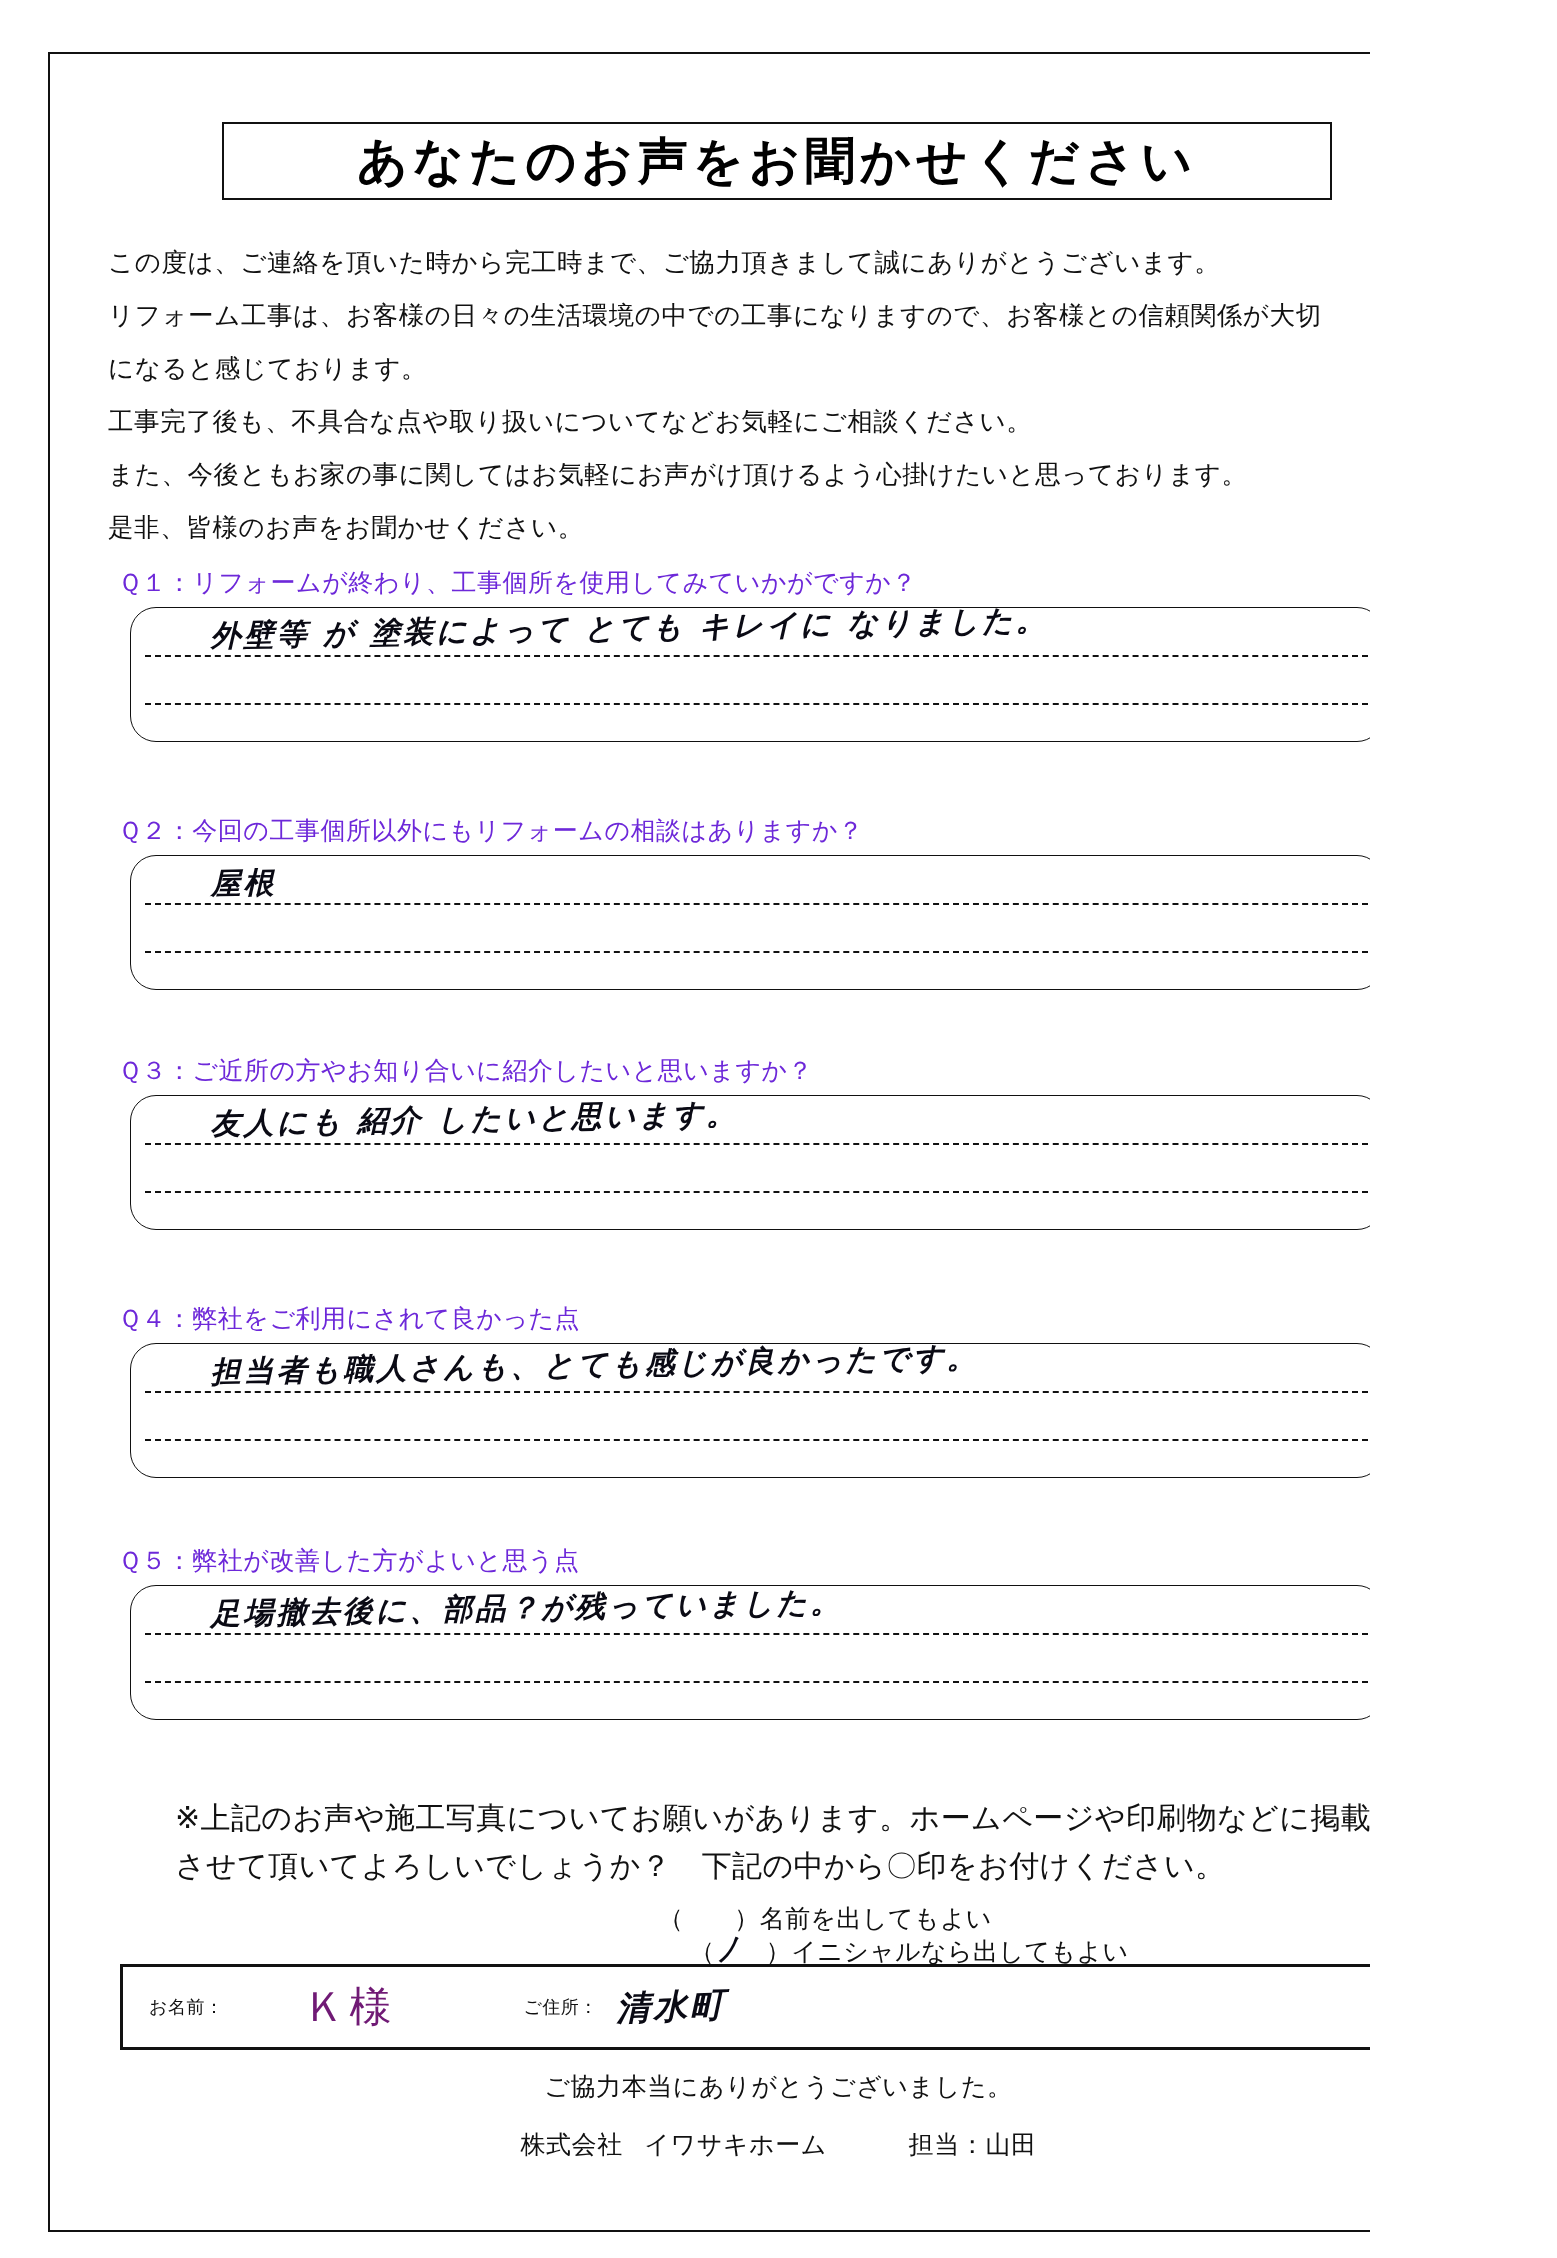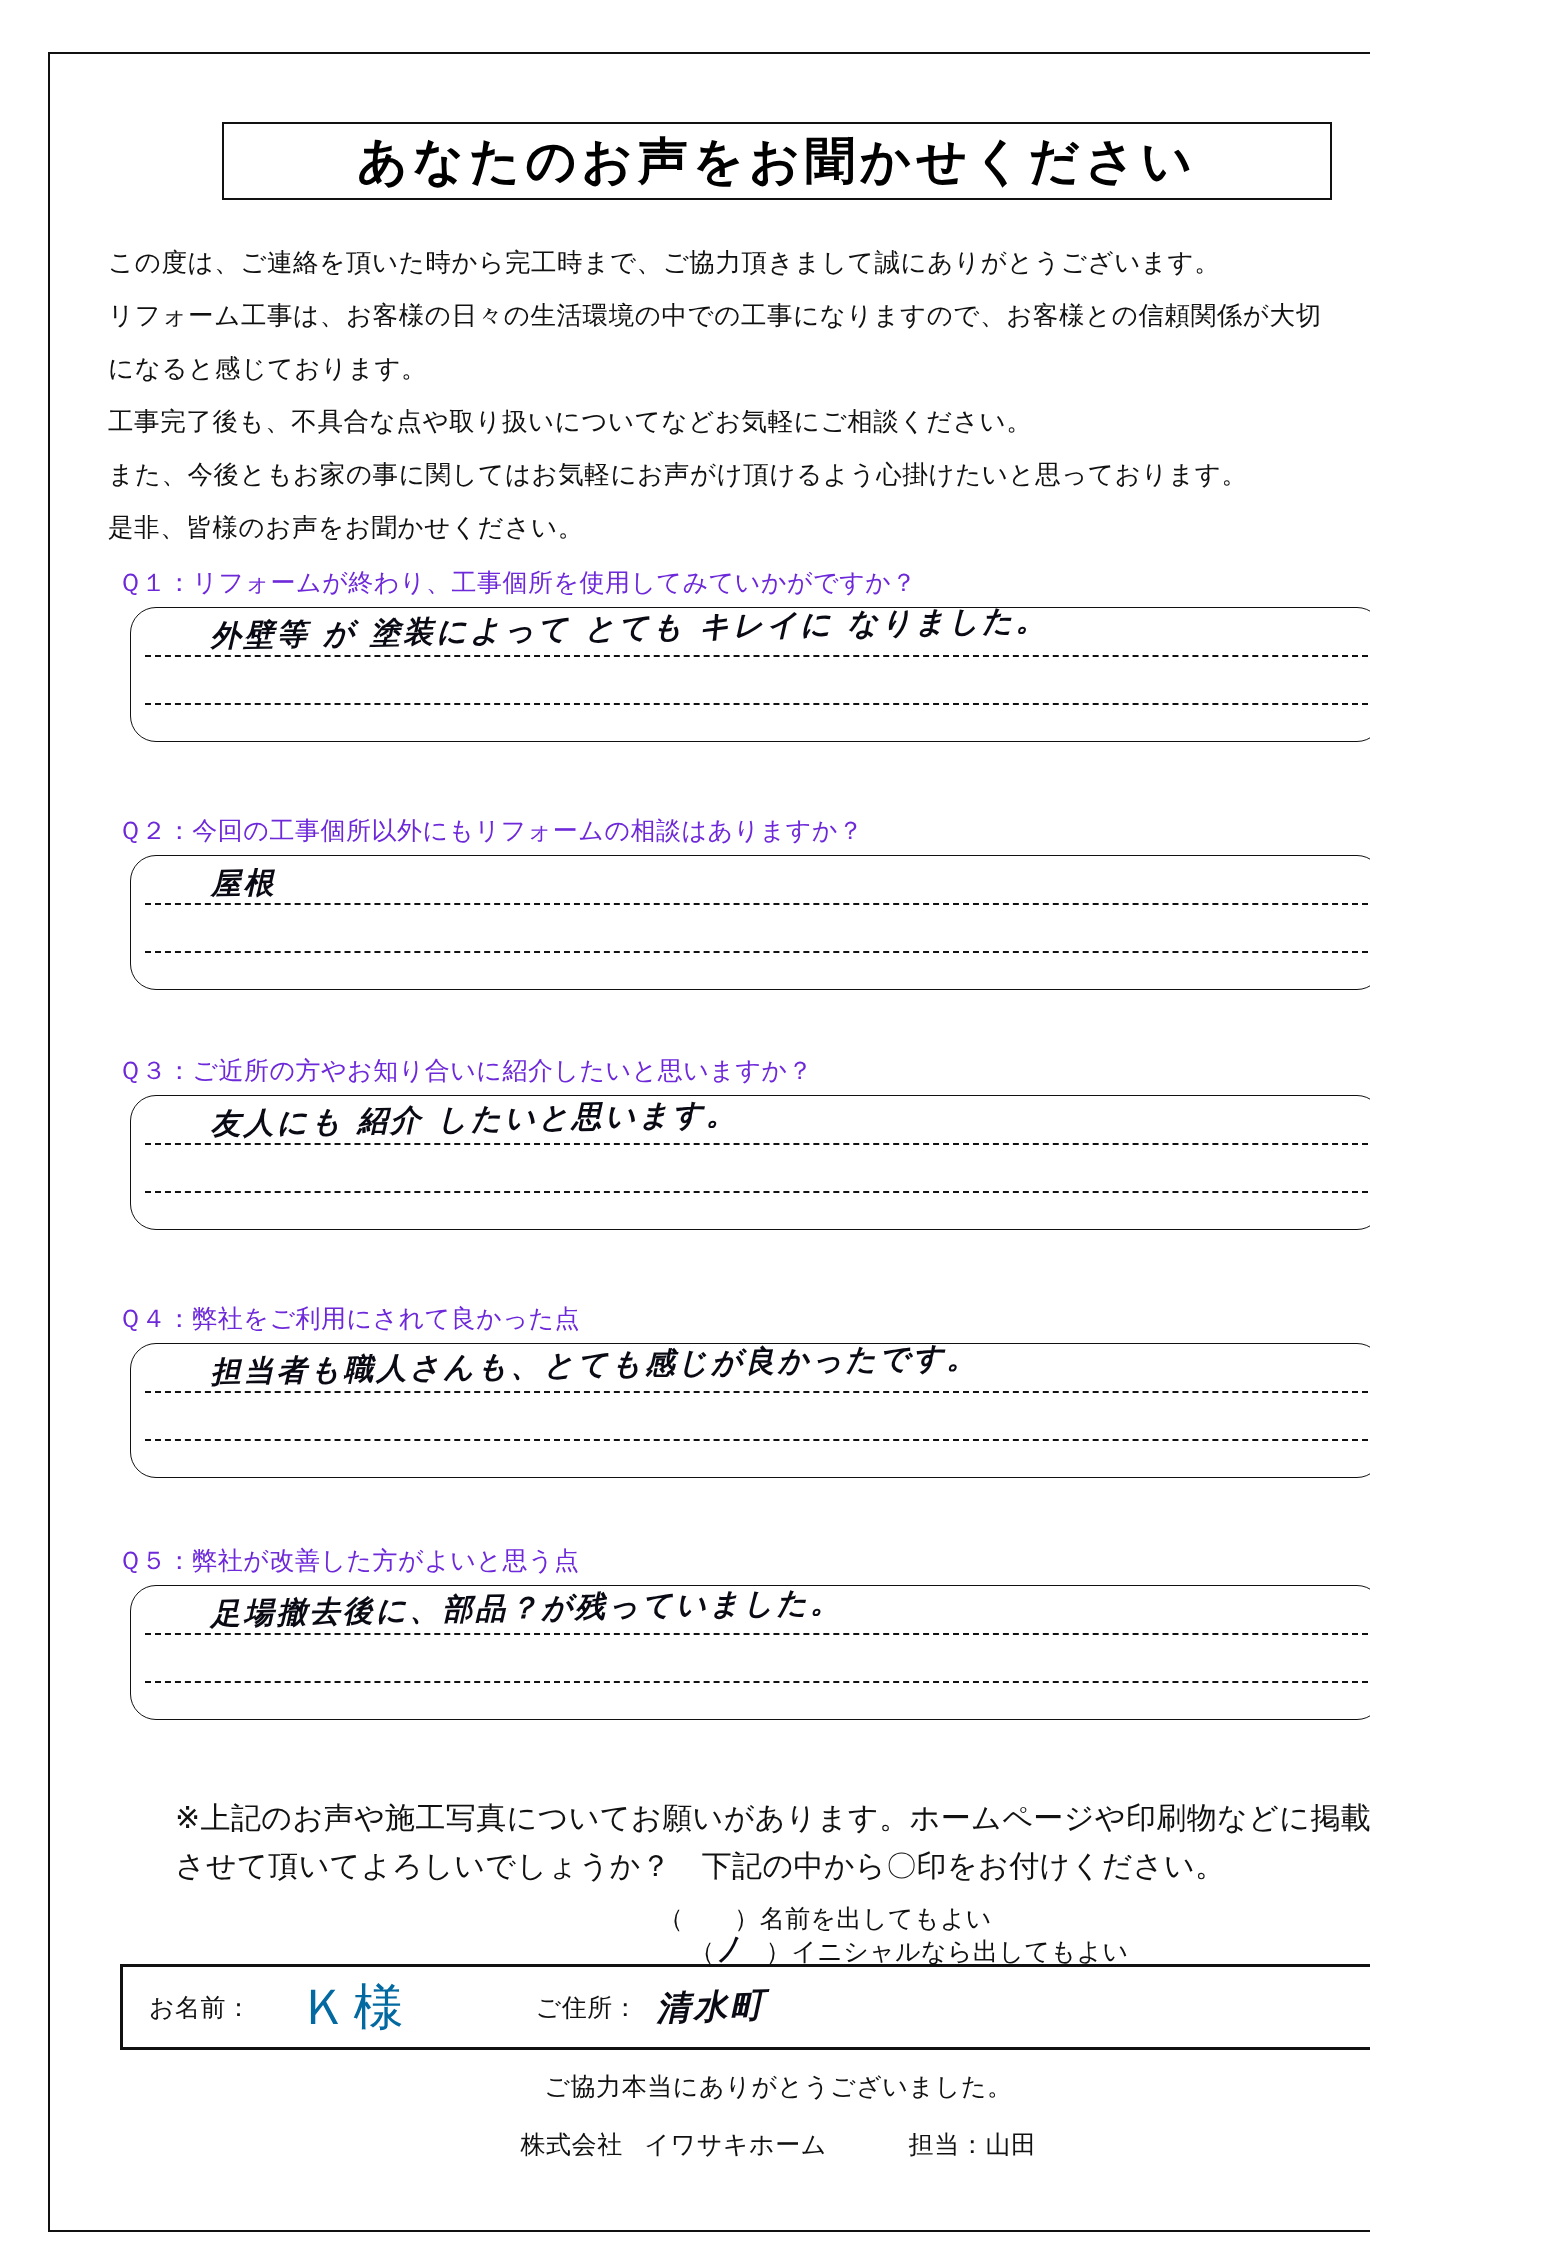--- a/index.html
+++ b/index.html
@@ -88,27 +88,27 @@
     font-style:italic;font-weight:700;font-size:27px;
     transform:rotate(-12deg);color:#0a0a14;
   }
   
   #name-table{
     position:absolute;left:120px;top:1950px;width:1316px;height:86px;
     border:3px solid #111;box-sizing:border-box;background:#fff;
     display:flex;align-items:center;
   }
   .nt-label{
-    font-size:25px;letter-spacing:0.5px;white-space:nowrap;color:#111;
+    font-size:18px;letter-spacing:0.5px;white-space:nowrap;color:#111;
   }
   #name-label{margin-left:26px;}
   #name-value{
-    margin-left:48px;font-size:50px;letter-spacing:4px;
+    margin-left:80px;font-size:42px;letter-spacing:4px;
     font-family:"Liberation Sans","DejaVu Sans",sans-serif;
-    color:#0369a1;white-space:nowrap;
+    color:#701a75;white-space:nowrap;
   }
   #addr-label{margin-left:128px;}
   #addr-value{
     margin-left:18px;
     font-family:"DejaVu Serif","Liberation Serif",serif;
     font-style:italic;font-weight:600;
     font-size:34px;letter-spacing:3px;color:#0a0a14;
     transform:rotate(-2deg);white-space:nowrap;
   }
   

